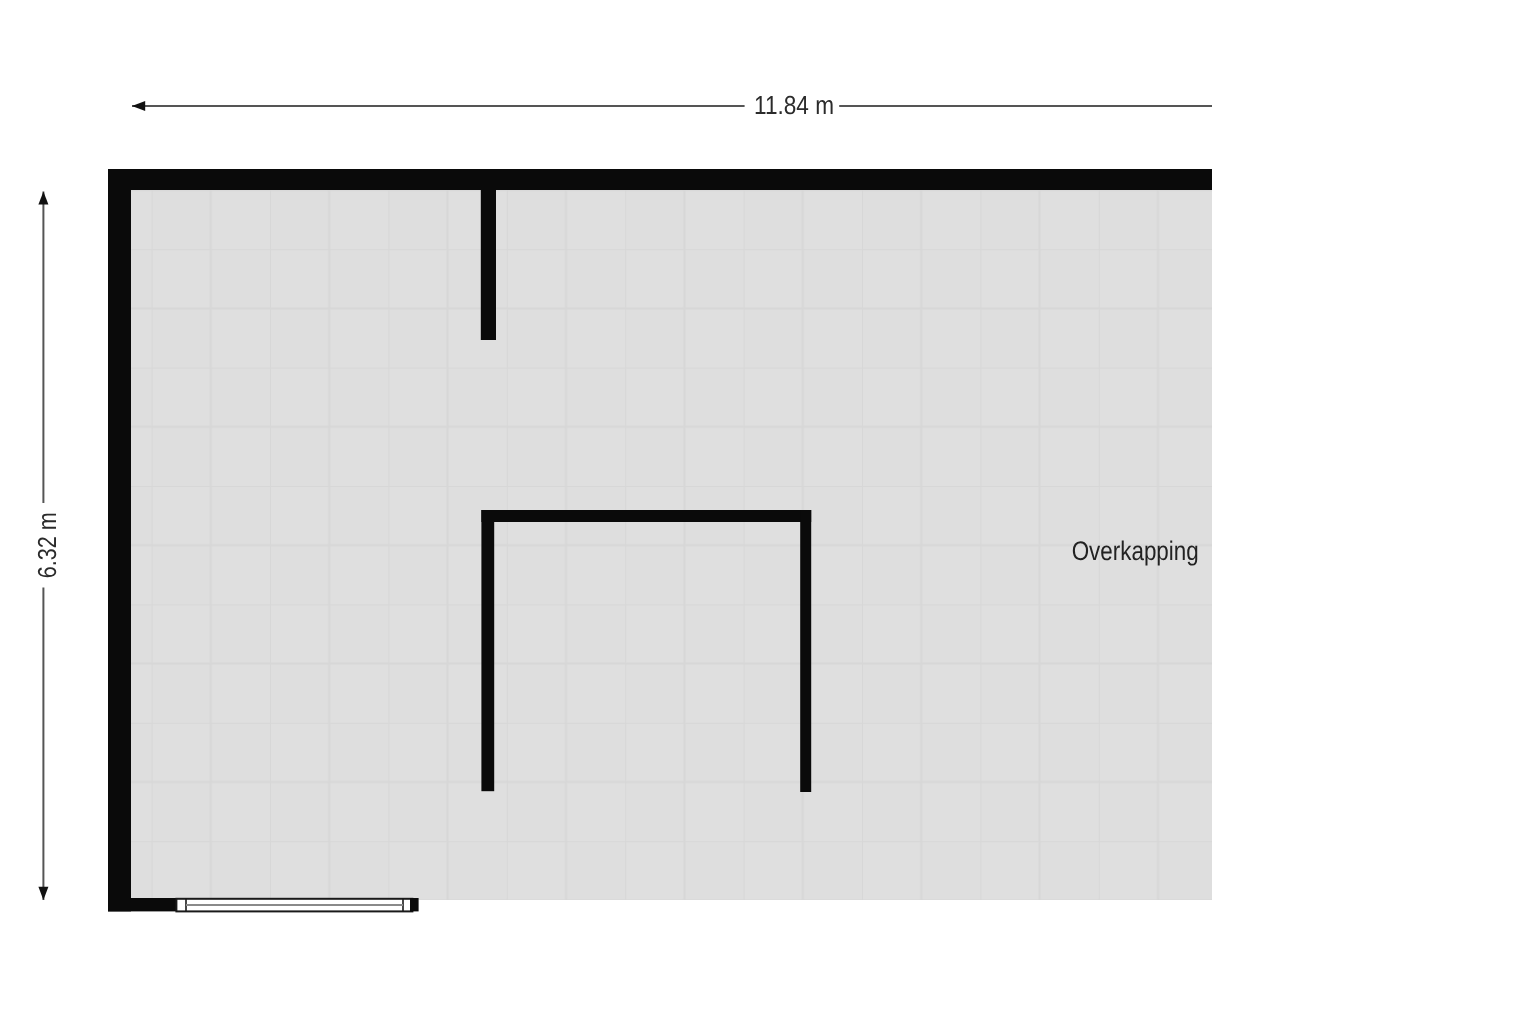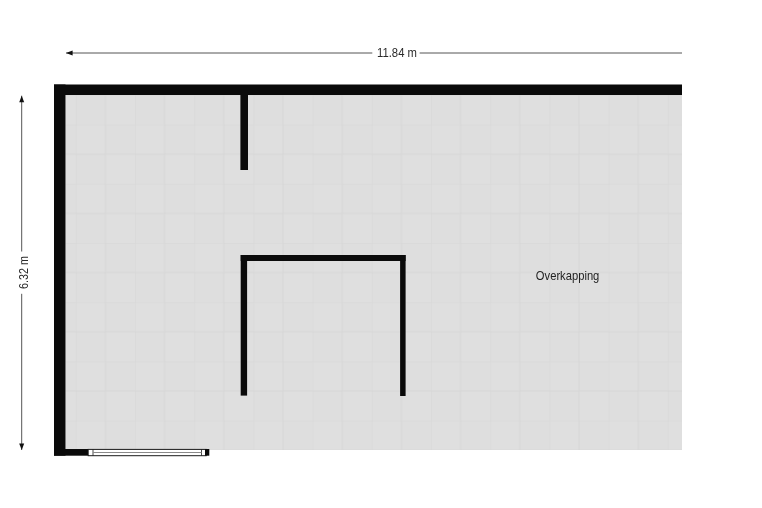--- a/index.html
+++ b/index.html
@@ -1,16 +1,16 @@
 <!DOCTYPE html>
 <html><head>
 <meta charset="utf-8">
 <style>
   html,body{margin:0;padding:0;background:#ffffff;}
-  .page{position:relative;width:682px;height:508px;background:#0f766e;overflow:hidden;
+  .page{position:relative;width:606px;height:508px;background:#0f766e;overflow:hidden;
         font-family:"Liberation Sans",sans-serif;}
   svg{position:absolute;left:0;top:0;}
 </style>
 </head>
 <body>
 <div class="page">
 <svg width="762" height="508" viewBox="0 0 762 508" xmlns="http://www.w3.org/2000/svg">
   <defs>
     <pattern id="tiles" width="59.2" height="59.2" patternUnits="userSpaceOnUse" x="16.6" y="6.2">
       <rect x="0" y="0" width="59.2" height="59.2" fill="#dedede"></rect>

